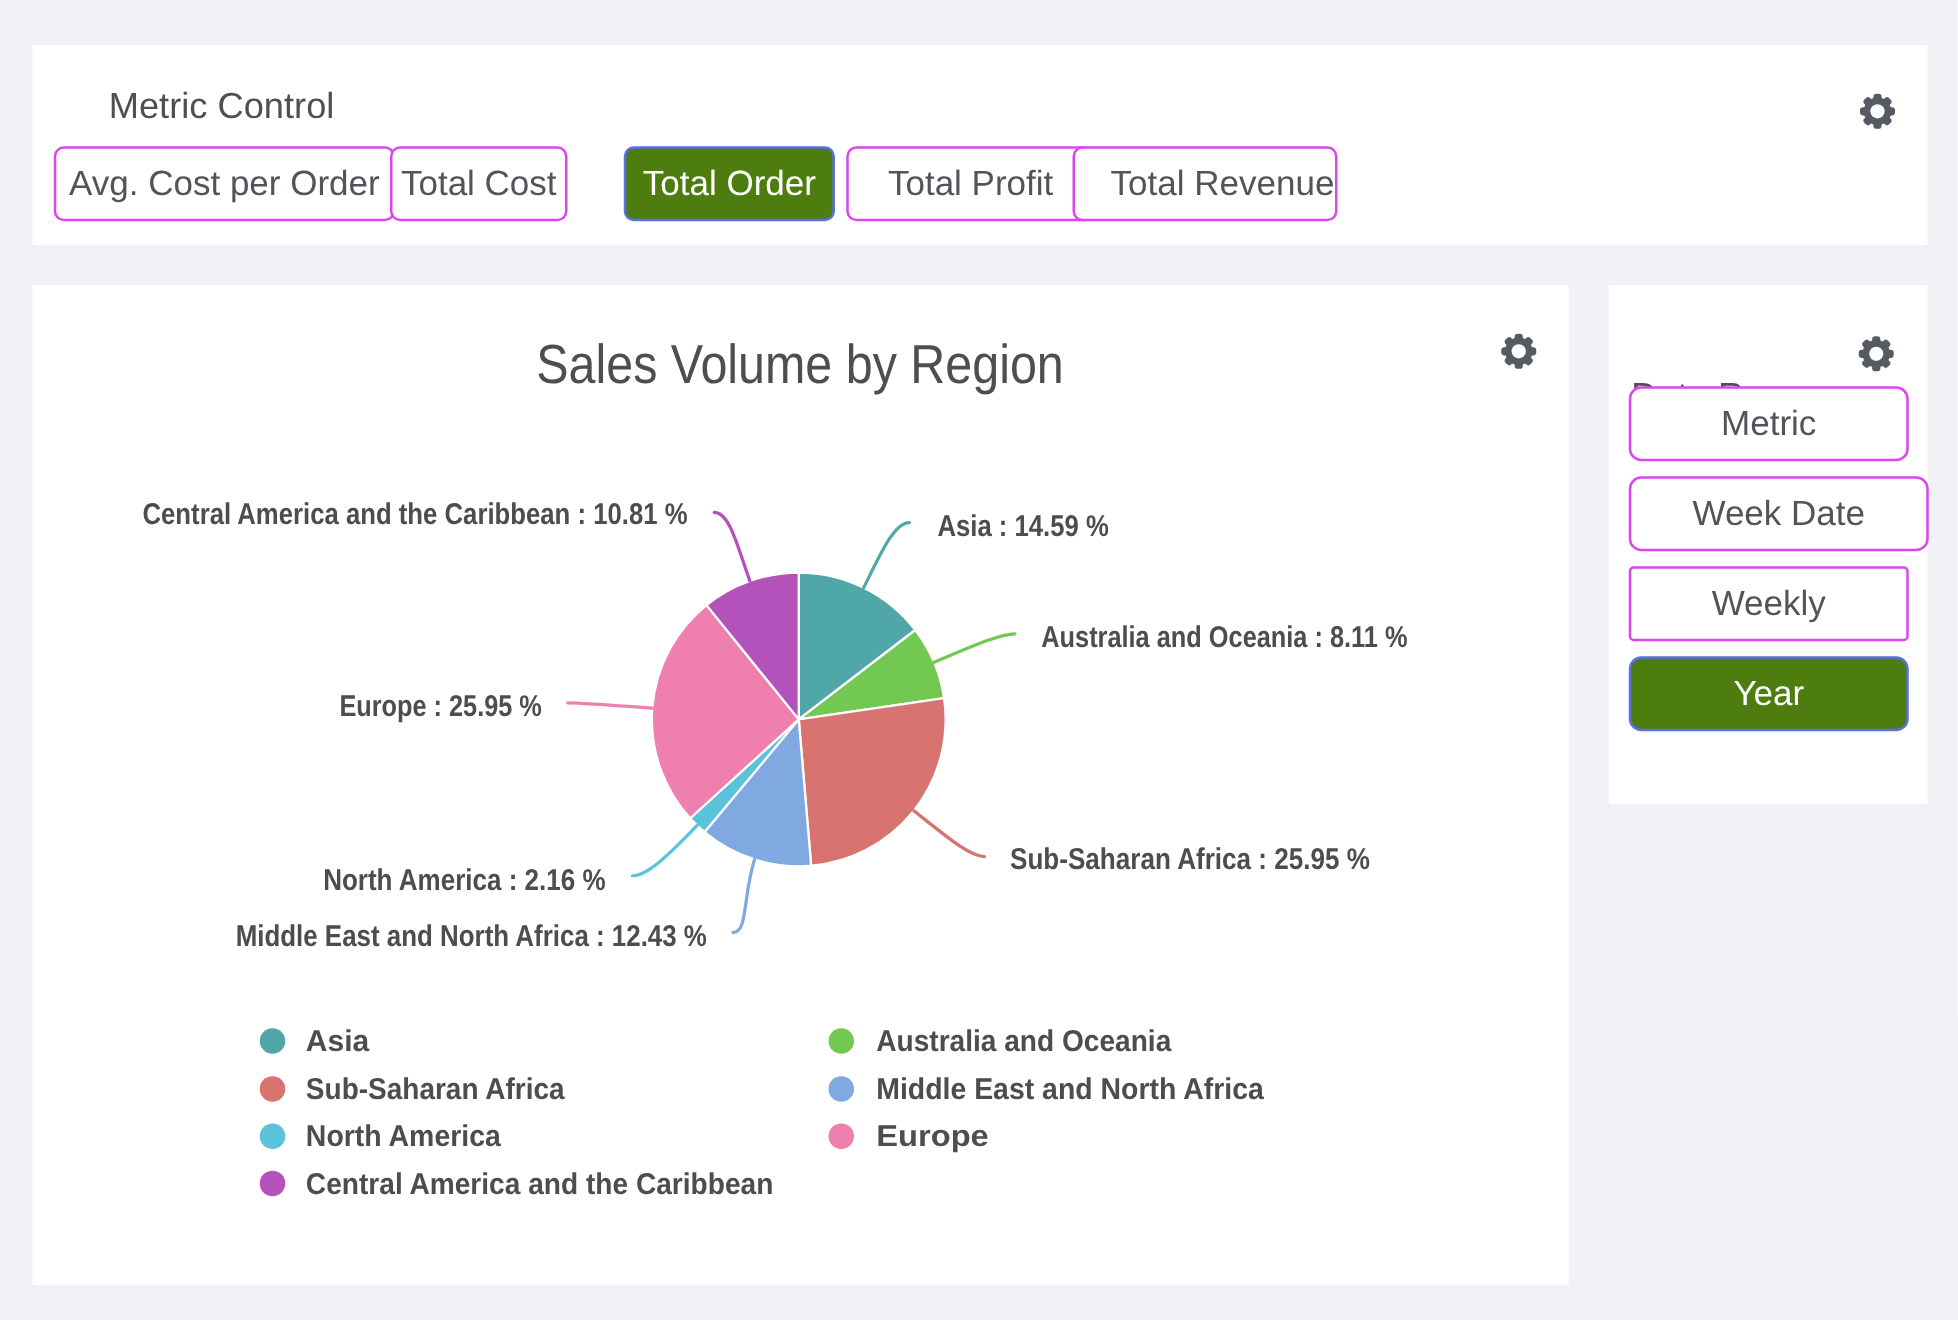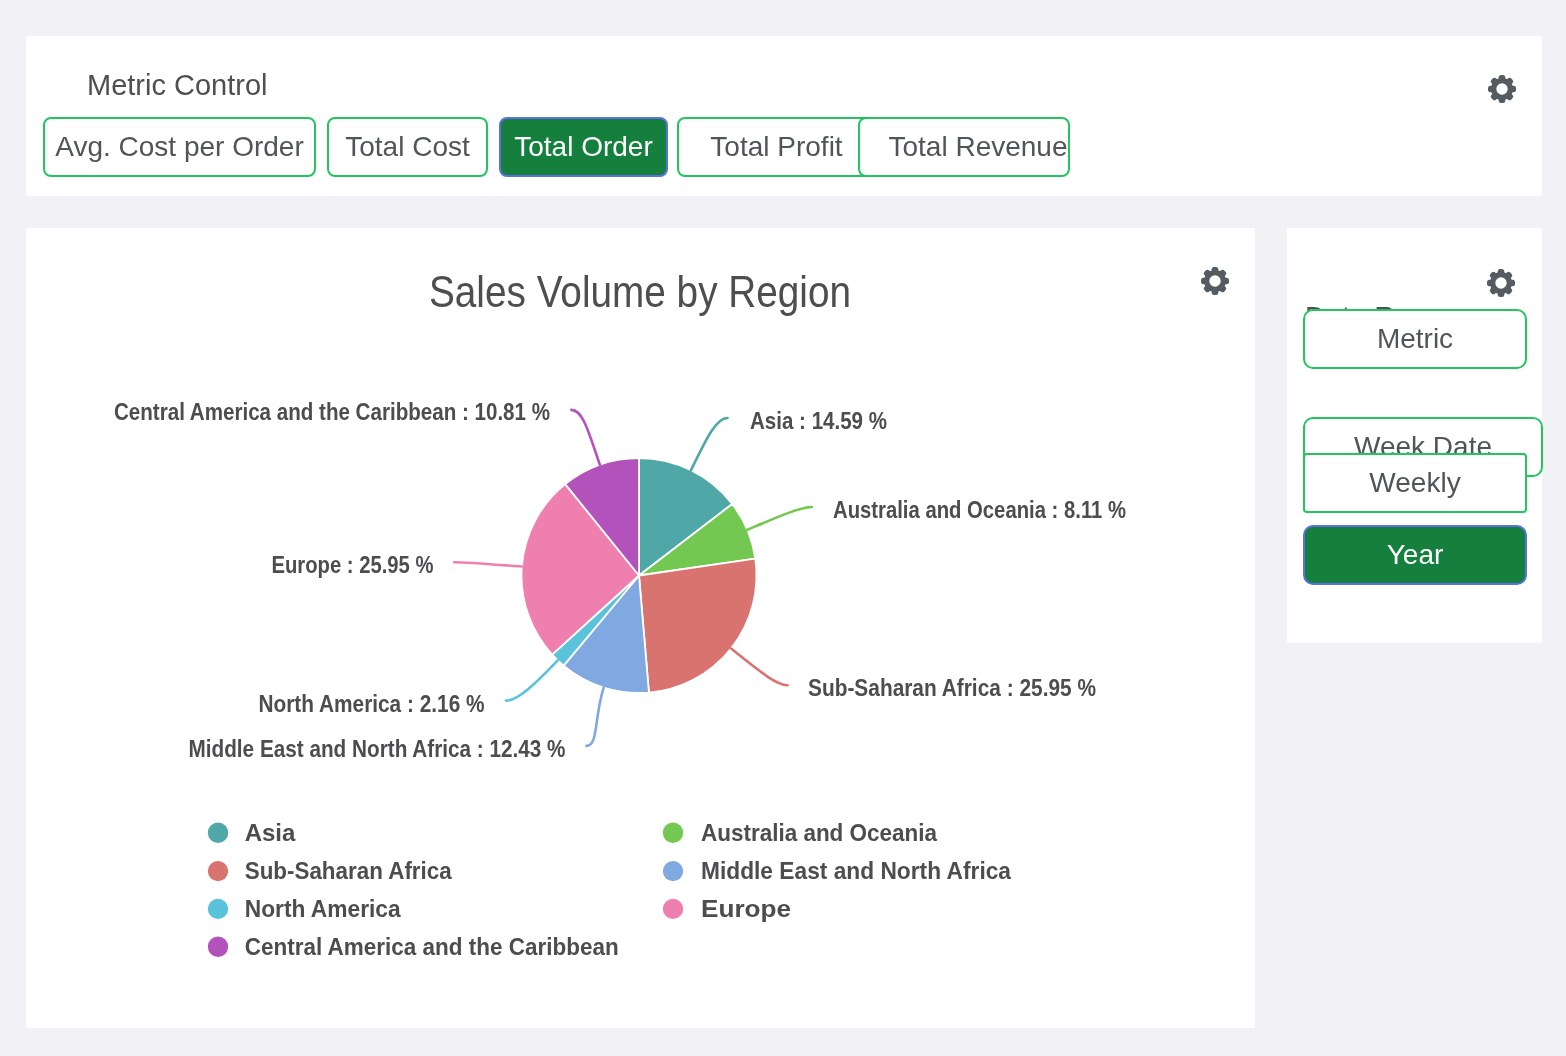--- a/index.html
+++ b/index.html
@@ -1,39 +1,39 @@
 <!DOCTYPE html>
 <html><head>
 <meta charset="utf-8">
 <style>
   html,body{margin:0;padding:0;}
   body{width:1566px;height:1056px;background:#f1f1f6;font-family:"Liberation Sans",sans-serif;position:relative;overflow:hidden;}
   .card{position:absolute;background:#ffffff;}
   .ctitle{position:absolute;font-size:29px;color:#4d4f52;line-height:29px;}
-  .btn{position:absolute;box-sizing:border-box;height:60px;border:2px solid #22c55e;border-radius:8px;background:#fff;
+  .btn{position:absolute;box-sizing:border-box;height:60px;border:2px solid #d946ef;border-radius:8px;background:#fff;
        color:#515459;font-size:28px;display:flex;align-items:center;justify-content:center;}
-  .btn.sel{background:#15803d;border-color:#5b70e2;color:#ffffff;}
+  .btn.sel{background:#4d7c0f;border-color:#5b70e2;color:#ffffff;}
 </style>
 </head>
 <body>
 
   <div class="card" style="left:26px;top:36px;width:1516px;height:160px;"></div>
   <div class="ctitle" style="left:43px;top:70.5px;margin-left:44px;">Metric Control</div>
   <div class="btn" style="left:43px;top:117px;width:273px;">Avg. Cost per Order</div>
-  <div class="btn" style="left:327px;top:117px;width:161px;">Total Cost</div>
+  <div class="btn" style="left:312px;top:117px;width:142px;">Total Cost</div>
   <div class="btn sel" style="left:499px;top:117px;width:169px;">Total Order</div>
   <div class="btn" style="left:677px;top:117px;width:199px;">Total Profit</div>
   <div class="btn" style="left:858px;top:117px;width:212px;padding-left:28px;">Total Revenue</div>
 
   <div class="card" style="left:26px;top:228px;width:1229px;height:800px;"></div>
 
   <div class="card" style="left:1287px;top:228px;width:255px;height:415px;"></div>
   <div class="ctitle" style="left:1305px;top:263px;margin-top:40px;">Date Range</div>
   <div class="btn" style="left:1303px;top:309px;width:224px;border-radius:10px;">Metric</div>
-  <div class="btn" style="left:1303px;top:381px;width:240px;border-radius:10px;margin-top:36px;">Week Date</div>
+  <div class="btn" style="left:1303px;top:381px;width:240px;border-radius:10px;">Week Date</div>
   <div class="btn" style="left:1303px;top:453px;width:224px;border-radius:4px;">Weekly</div>
   <div class="btn sel" style="left:1303px;top:525px;width:224px;border-radius:10px;">Year</div>
 
   <svg width="1566" height="1056" viewBox="0 0 1566 1056" style="position:absolute;left:0;top:0;" xmlns="http://www.w3.org/2000/svg">
 
     <text x="429" y="306.5" font-size="44" fill="#4e4e50" textLength="422" lengthAdjust="spacingAndGlyphs">Sales Volume by Region</text>
 
     <path d="M639.0 575.5 L639.00 458.00 A117.5 117.5 0 0 1 732.25 504.01 Z" fill="#50a7a8" stroke="#ffffff" stroke-width="1.8" stroke-linejoin="round"></path>
     <path d="M639.0 575.5 L732.25 504.01 A117.5 117.5 0 0 1 755.28 558.58 Z" fill="#72c850" stroke="#ffffff" stroke-width="1.8" stroke-linejoin="round"></path>
     <path d="M639.0 575.5 L755.28 558.58 A117.5 117.5 0 0 1 648.95 692.58 Z" fill="#d8736f" stroke="#ffffff" stroke-width="1.8" stroke-linejoin="round"></path>

